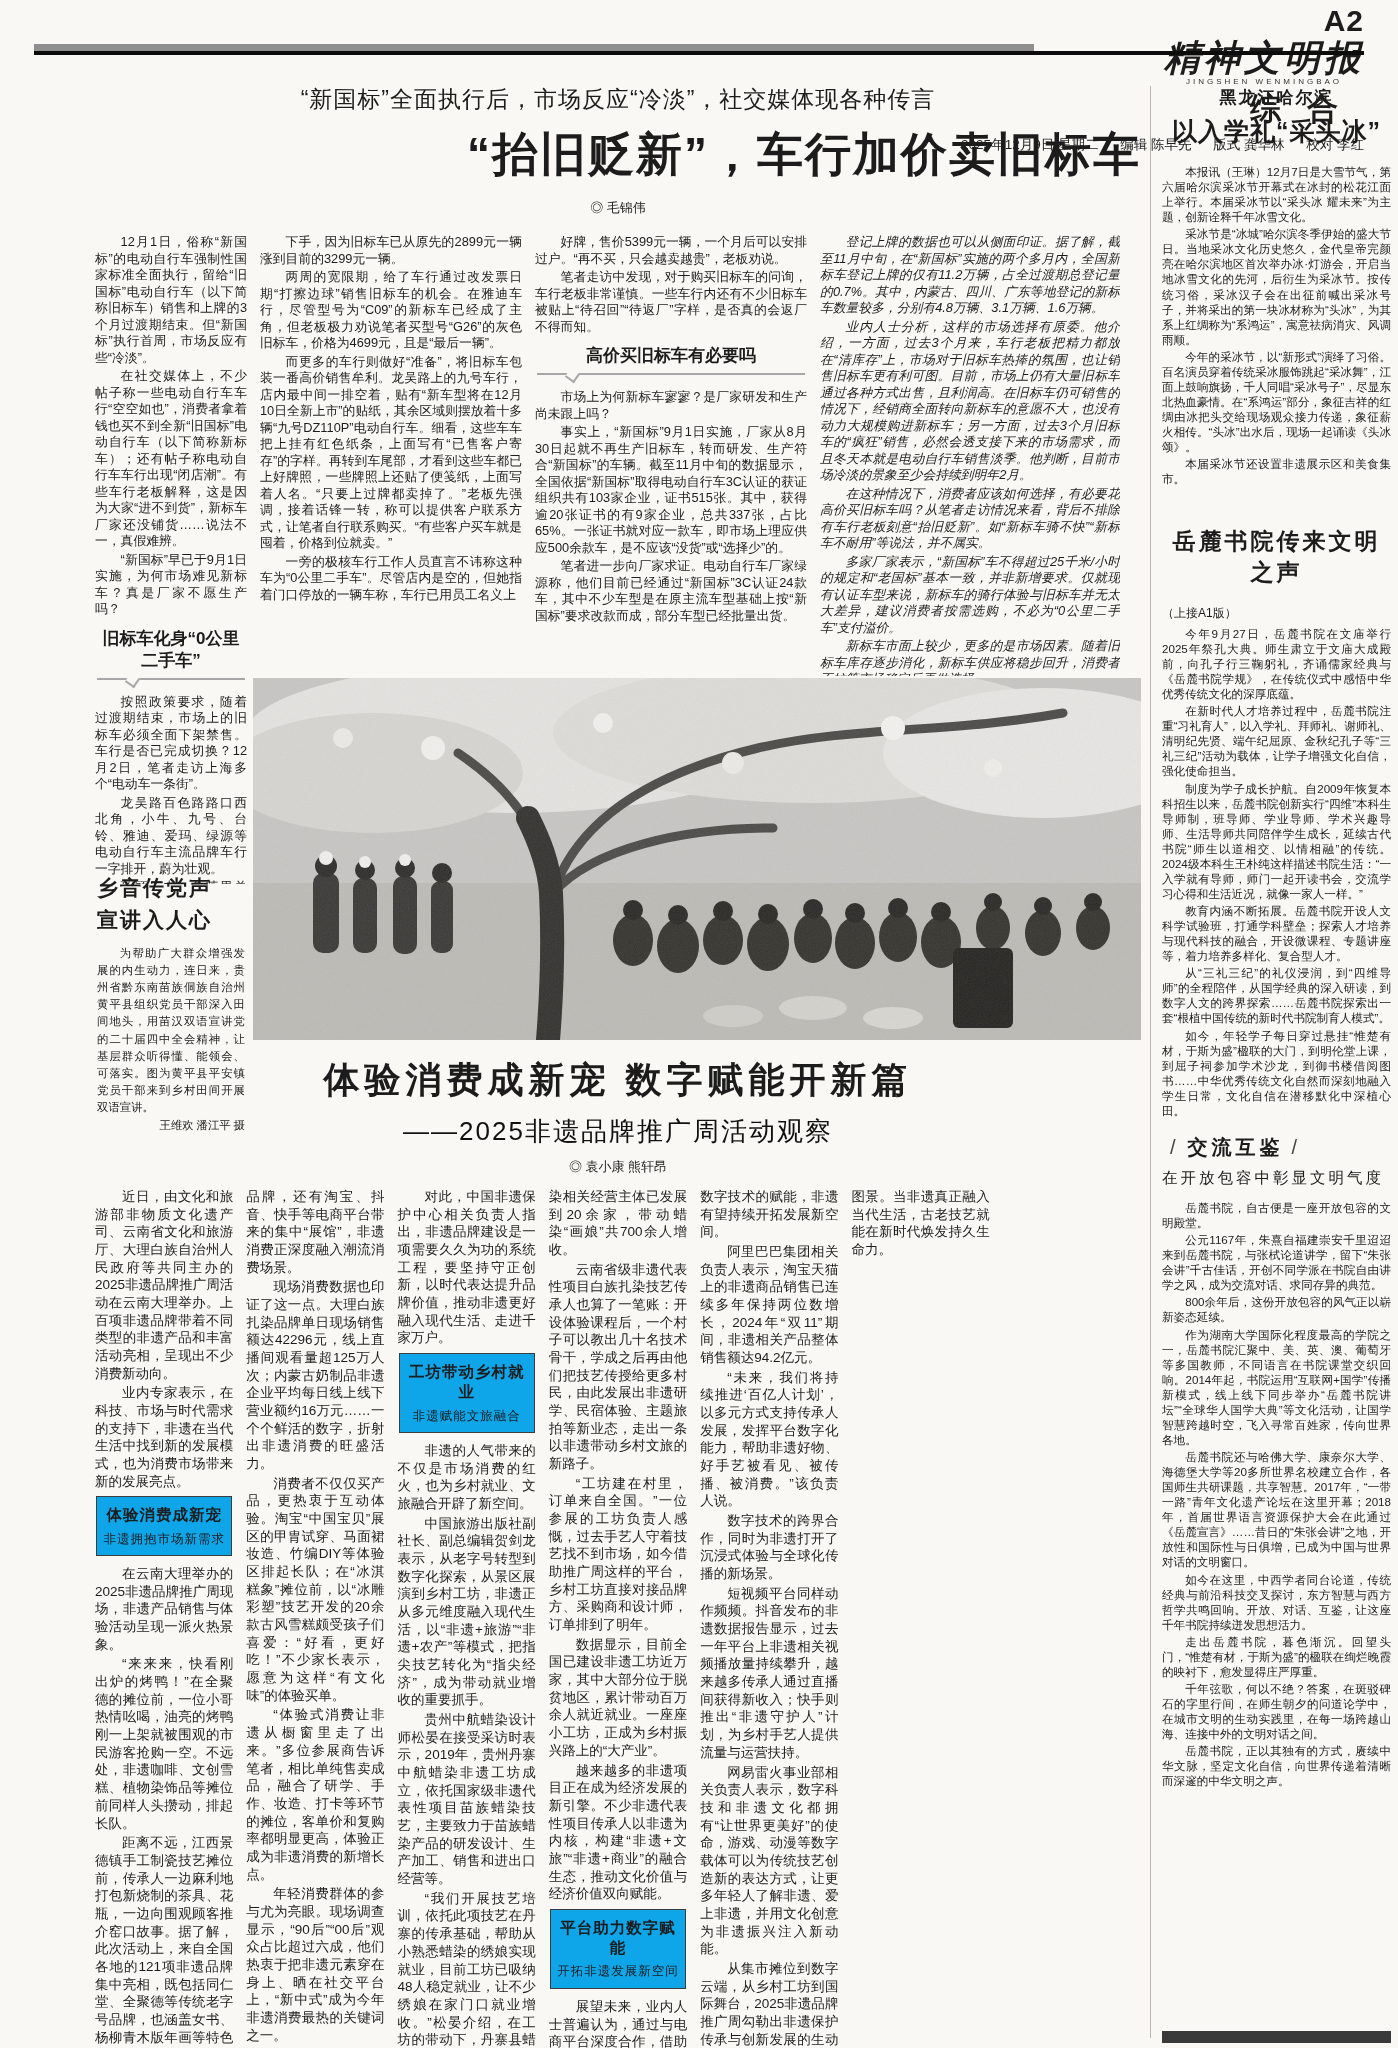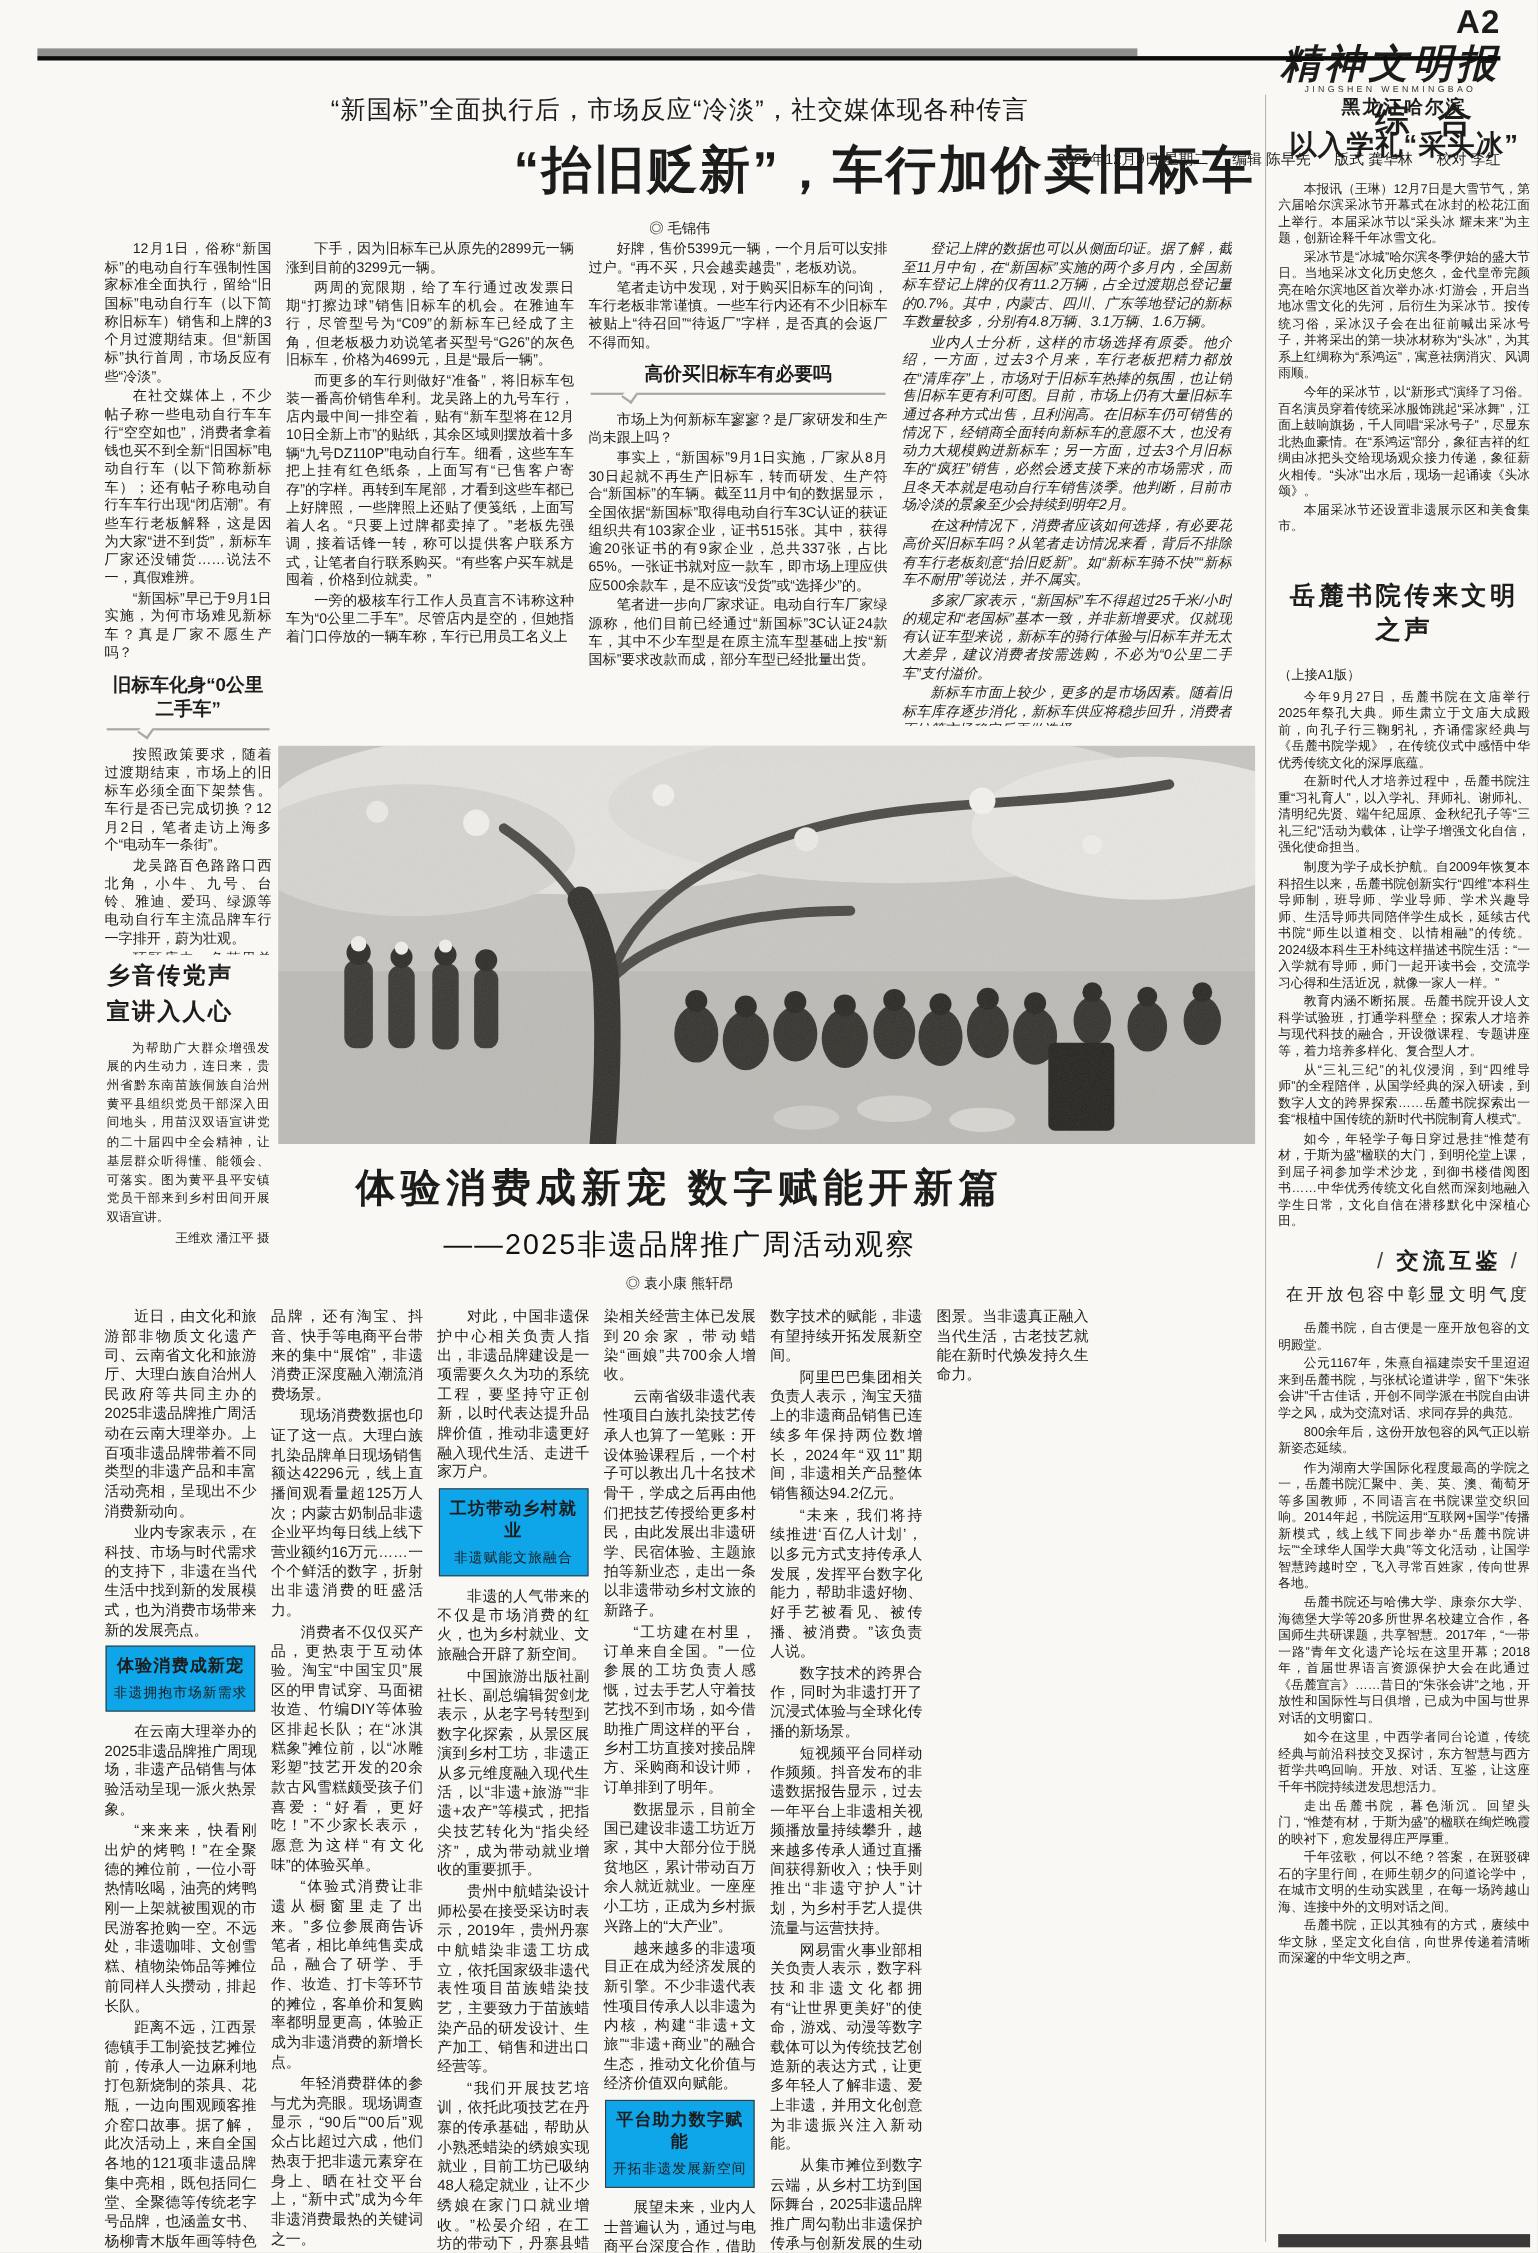--- a/index.html
+++ b/index.html
@@ -20,21 +20,21 @@
   .gray-bar{position:absolute;left:34px;top:44px;width:1000px;height:7px;background:#8f8f8f;}
   .black-rule{position:absolute;left:34px;top:51px;width:1330px;height:4px;background:#0c0c0c;}
   .side-divider{position:absolute;left:1150px;top:86px;width:1px;height:1952px;background:#b9b6b0;}
   
   .para{margin:0 0 2px 0;text-indent:2em;text-align:justify;}
   
   .lead{position:absolute;left:95px;top:84px;width:1046px;}
   .kicker{text-align:center;font-size:23px;letter-spacing:1px;}
   .lead-headline{text-align:right;font-size:46px;font-weight:900;letter-spacing:2px;margin-top:9px;}
   .byline{text-align:center;font-size:13px;margin-top:13px;color:#222;}
-  .lead-cols{display:flex;gap:13px;margin-top:1px;}
+  .lead-cols{display:flex;gap:13px;margin-top:17px;}
   .lead-col{font-size:12.8px;line-height:1.29;overflow:hidden;}
   .c1{width:152px;height:650px;}
   .c2{width:262px;height:442px;}
   .c3{width:272px;height:442px;}
   .c4{width:300px;height:442px;font-style:italic;}
   .subhead{font-size:17px;font-weight:bold;text-align:center;margin:10px 0 0 0;line-height:1.3;}
   .bubble-line{position:relative;height:12px;margin:3px 2px 7px 2px;}
   .bubble-line .line{position:absolute;left:0;right:0;top:3px;border-top:2px solid #a7a7a7;}
   .bubble-line .notch{position:absolute;left:30px;top:0px;width:9px;height:9px;background:#f9f8f4;
       border-left:2px solid #a7a7a7;border-bottom:2px solid #a7a7a7;transform:rotate(-55deg);}
@@ -57,21 +57,21 @@
       break-inside:avoid;-webkit-column-break-inside:avoid;background:#0ea5e9;}
   .kbox .t1{font-weight:bold;font-size:15.5px;letter-spacing:1px;}
   .kbox .t2{font-size:12.5px;margin-top:5px;letter-spacing:1px;font-family:"Liberation Serif",serif;}
   
   .sidebar{position:absolute;left:1162px;top:86px;width:229px;height:1946px;overflow:hidden;}
   .s-kicker{font-size:17px;font-weight:bold;text-align:center;letter-spacing:2px;}
   .s-head1{font-size:25px;font-weight:900;text-align:center;letter-spacing:1px;margin:6px 0 16px 0;}
   .s-body{font-size:11.6px;line-height:1.3;}
   .s-head2{font-size:23px;font-weight:900;text-align:center;letter-spacing:3px;margin:40px 0 18px 0;}
   .continued{font-size:12px;margin-bottom:4px;}
-  .cross{text-align:right;margin:16px 0 12px 0;}
+  .cross{text-align:left;margin:16px 0 12px 0;}
   .cross .row{font-size:20px;font-weight:bold;letter-spacing:4px;}
   .cross .slash{color:#444;font-weight:normal;margin:0 8px;}
   .cross .sub{font-size:15.5px;letter-spacing:3px;margin-top:8px;font-family:"Liberation Serif",serif;}
   .bottom-bar{position:absolute;left:1162px;top:2031px;width:229px;height:12px;background:#3a3a3a;}
 </style>
 </head>
 <body>
 
 <div class="page">
 

